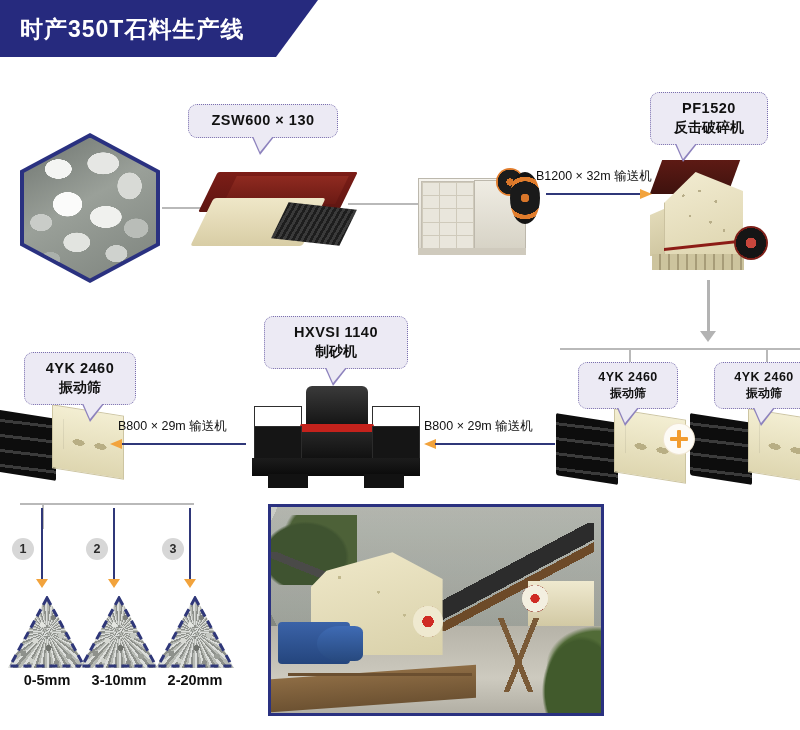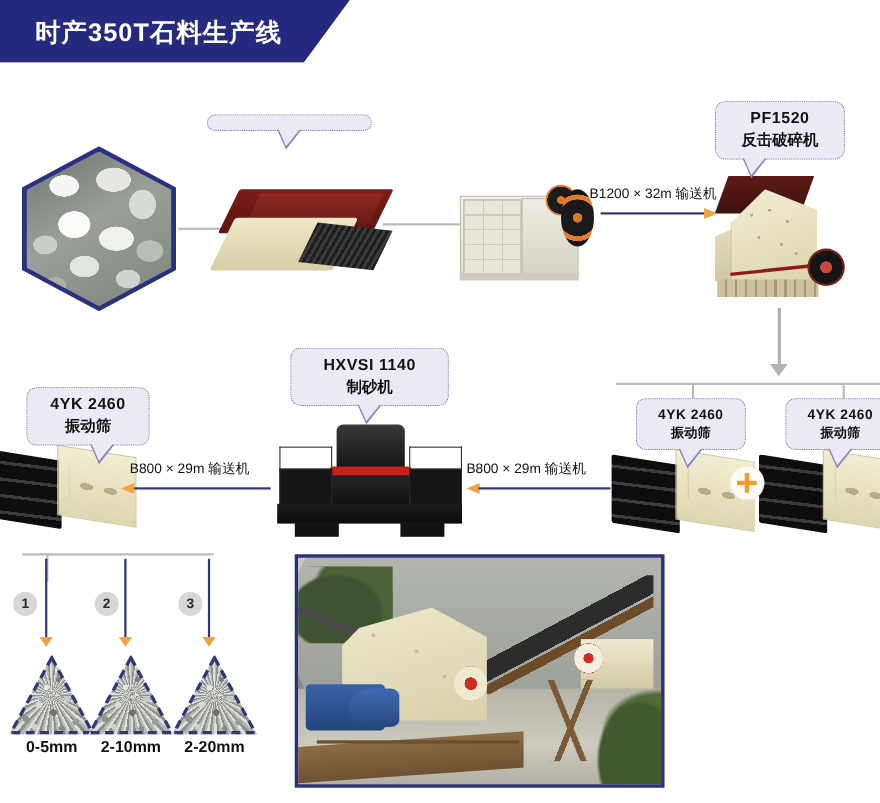--- a/index.html
+++ b/index.html
@@ -12,21 +12,21 @@
   }
   .stage{position:absolute;left:0;top:0;width:800px;height:730px;}
 
   
   .banner{
     position:absolute;left:0;top:0;width:318px;height:57px;
     background:#262a7e;
     clip-path:polygon(0 0, 318px 0, 276px 57px, 0 57px);
   }
   .banner-title{
-    position:absolute;left:32px;top:14px;
+    position:absolute;left:20px;top:14px;
     font-size:23px;font-weight:bold;color:#ffffff;
     letter-spacing:1px;white-space:nowrap;
   }
 
   
   .callout{
     position:absolute;
     background:#eceaf4;
     border:1px dotted #7a6fae;
     border-radius:9px;
@@ -340,20 +340,21 @@
   <div class="gline" style="left:348px;top:203px;width:70px;height:1.5px;"></div>
 
   <div class="machine feeder">
     <div class="trough"></div>
     <div class="trough-in"></div>
     <div class="body"></div>
     <div class="grizzly"></div>
   </div>
 
   <div class="callout" style="left:188px;top:104px;width:150px;">
+    <div class="l1">ZSW600 × 130</div>
   </div>
 
   <div class="machine jaw">
     <div class="frame"></div>
     <div class="cells"></div>
     <div class="body2"></div>
     <div class="wheel w1"></div>
     <div class="wheel w2"></div>
     <div class="base"></div>
   </div>
@@ -477,21 +478,21 @@
     </svg>
   </div>
   <div class="pile" style="left:156px;top:596px;">
     <div class="tri"></div>
     <svg class="dash" viewBox="0 0 78 72">
       <polygon points="39,2 76,70 2,70" fill="none" stroke="#2f3779" stroke-width="3" stroke-dasharray="8 5"></polygon>
     </svg>
   </div>
 
   <div class="pile-label" style="left:-3px;top:672px;">0-5mm</div>
-  <div class="pile-label" style="left:69px;top:672px;">2-10mm</div>
+  <div class="pile-label" style="left:69px;top:672px;">3-10mm</div>
   <div class="pile-label" style="left:145px;top:672px;">2-20mm</div>
 
   <div class="photo">
     <div class="ph-sky"></div>
     <div class="ph-rock"></div>
     <div class="ph-green"></div>
     <div class="ph-ground"></div>
     <div class="ph-conv"></div>
     <div class="ph-conv2"></div>
     <div class="ph-convL"></div>

